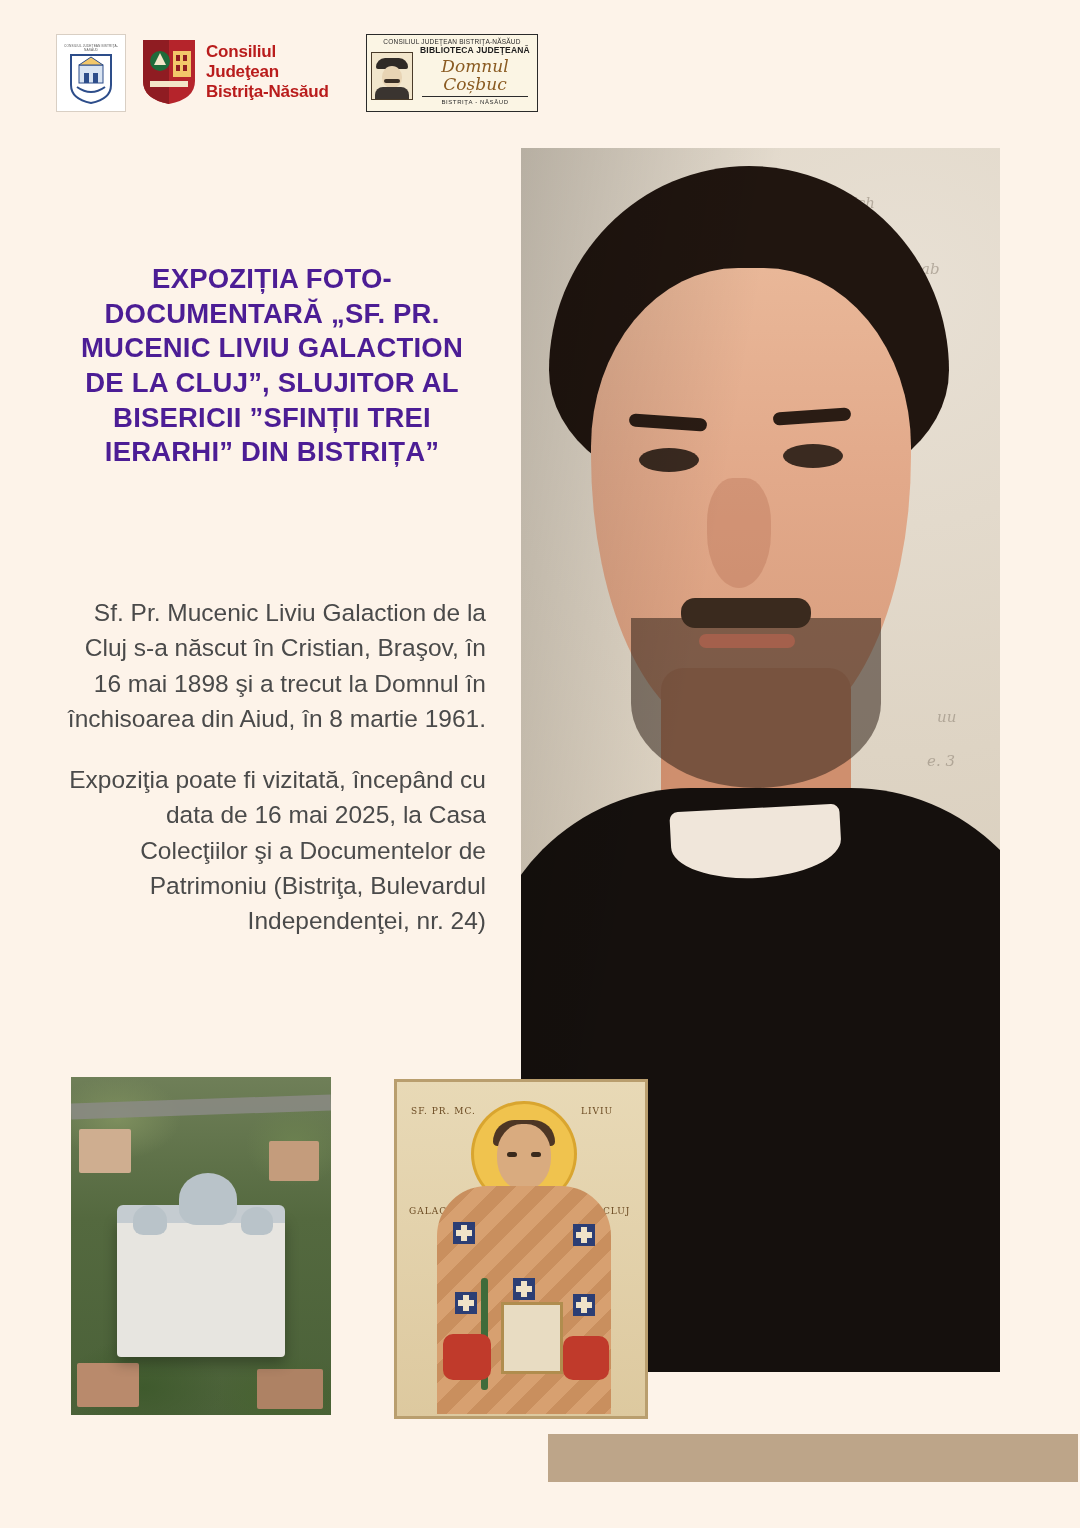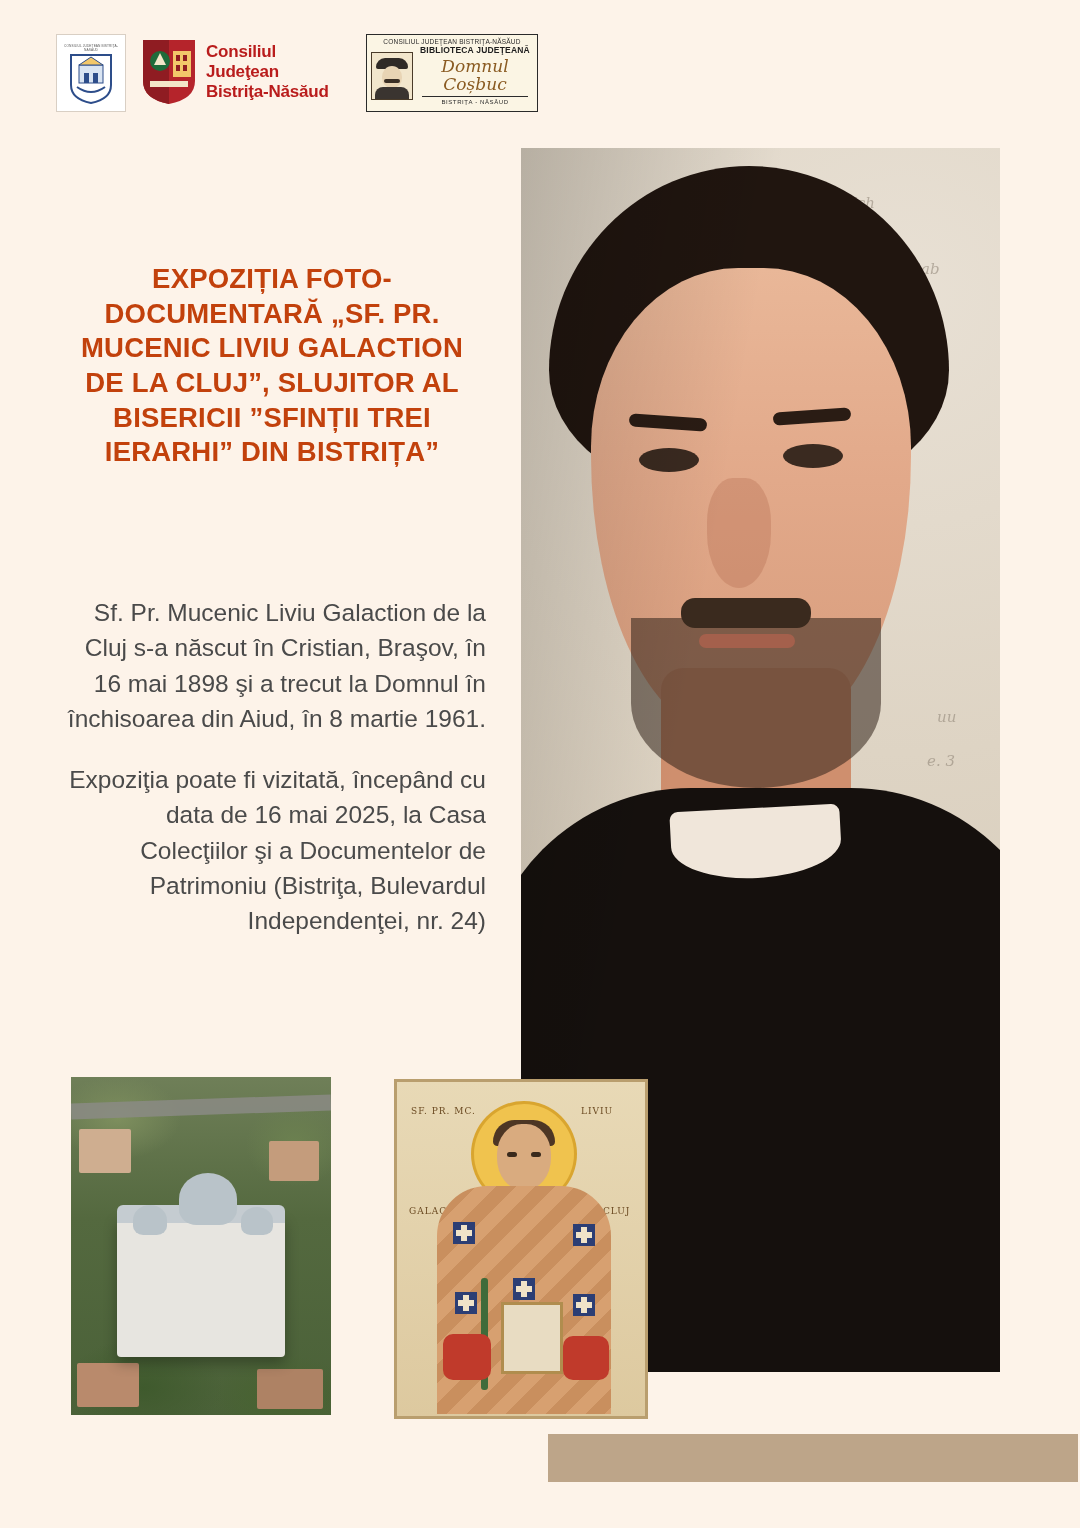--- a/index.html
+++ b/index.html
@@ -344,21 +344,21 @@
   
   .title {
     position: absolute;
     left: 60px;
     top: 262px;
     width: 424px;
     text-align: center;
     font-size: 27.5px;
     font-weight: bold;
     line-height: 1.26;
-    color: #c2410c;
+    color: #4c1d95;
     letter-spacing: .2px;
   }
 
   
   .body-text {
     position: absolute;
     left: 62px;
     top: 595px;
     width: 424px;
     text-align: right;

